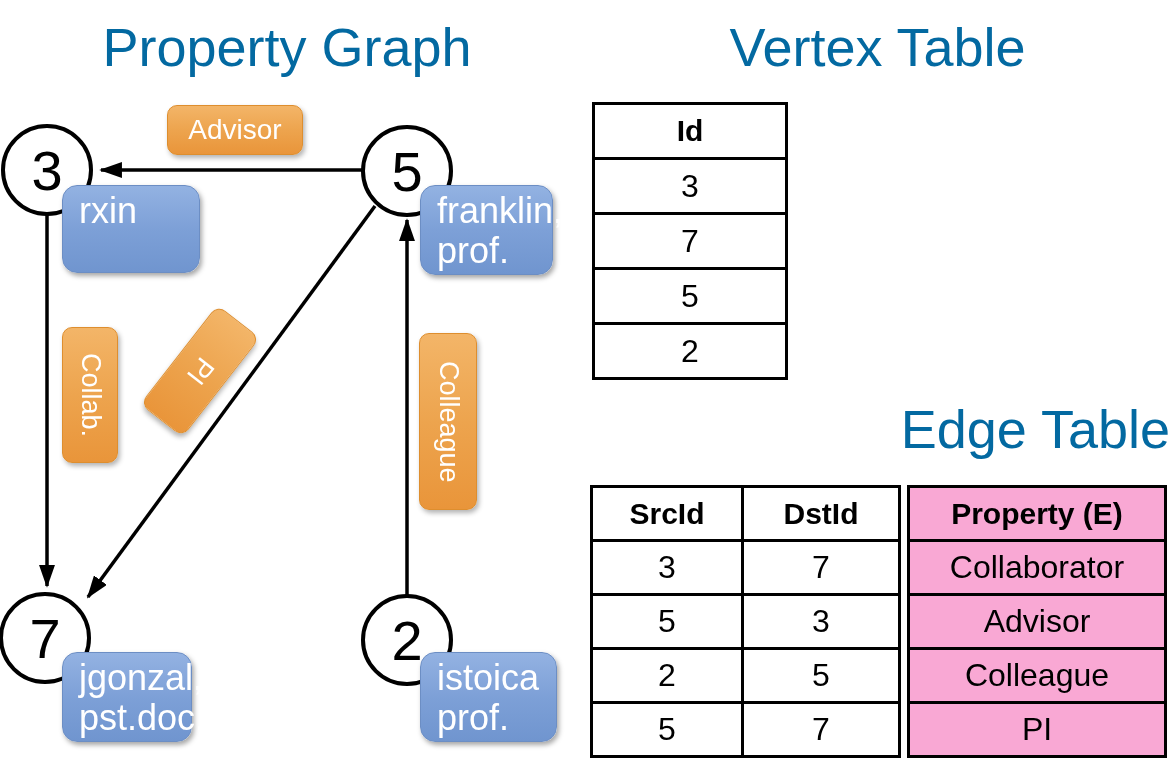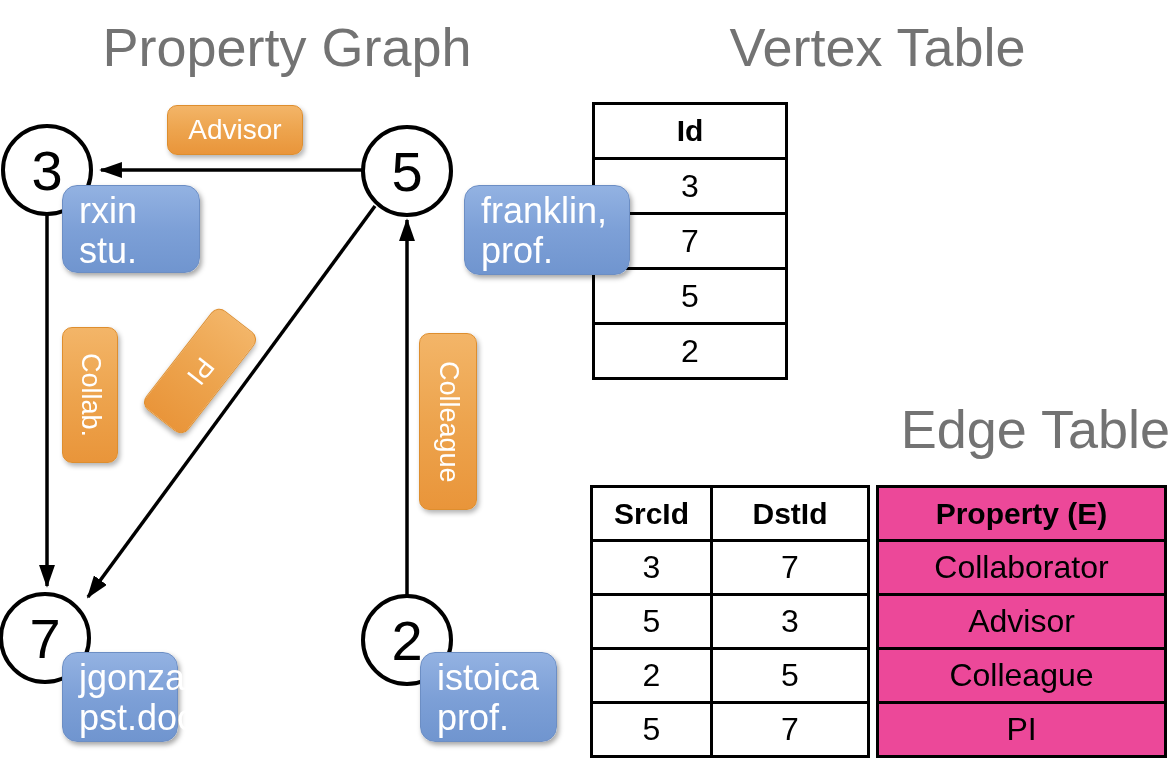--- a/index.html
+++ b/index.html
@@ -3,21 +3,21 @@
 <meta charset="utf-8">
 <style>
   html,body{margin:0;padding:0;background:#fff;}
   #stage{
     position:relative;width:1170px;height:760px;background:#fff;overflow:hidden;
     font-family:"Liberation Sans", sans-serif;color:#000;
   }
   
   .big-title{
     position:absolute;text-align:center;font-size:54px;font-weight:300;
-    letter-spacing:0px;color:#737373;white-space:nowrap;
+    letter-spacing:0px;color:#0369a1;white-space:nowrap;
   }
   
   .node{
     position:absolute;width:92px;height:92px;border:4px solid #000;border-radius:50%;
     background:#fff;display:flex;align-items:center;justify-content:center;
     font-size:56px;font-weight:300;box-sizing:border-box;z-index:1;
   }
   
   .vbox{
     position:absolute;border-radius:15px;color:#fff;
@@ -46,21 +46,21 @@
   .sub-tbl .cell{
     border-top:3px solid #000;text-align:center;font-size:32px;font-weight:300;
     overflow:hidden;white-space:nowrap;
   }
   .sub-tbl .cell:first-child{border-top:none;}
   .sub-tbl .head{font-weight:bold;font-size:30px;}
   .gap{width:6px;background:#fff;}
   .v-rows .cell{height:52px;line-height:52px;}
   .e-rows .cell{height:51px;line-height:51px;}
   .fill-blue{background:#D3DEEF;}
-  .fill-peach{background:#ec4899;}
+  .fill-peach{background:#f9a8d4;}
 </style>
 </head>
 <body>
 
 <div id="stage">
 
   <div class="big-title" style="left:0;top:16px;width:574px;">Property Graph</div>
 
   <svg id="graph-edges" width="585" height="760" viewBox="0 0 585 760">
     <defs>
@@ -74,27 +74,26 @@
     <line x1="407" y1="596" x2="407" y2="220" stroke="#000" stroke-width="3.5" marker-end="url(#arrow)"></line>
   </svg>
 
   <div class="node" style="left:1px;top:124px;">3</div>
   <div class="node" style="left:361px;top:125px;">5</div>
   <div class="node" style="left:-1px;top:592px;">7</div>
   <div class="node" style="left:361px;top:594px;">2</div>
 
   <div class="vbox" style="left:62px;top:185px;width:138px;height:88px;">
     <div>rxin</div>
-    <div>stu.</div>
   </div>
-  <div class="vbox" style="left:420px;top:185px;width:166px;height:90px;margin-left:44px;">
+  <div class="vbox" style="left:420px;top:185px;width:133px;height:90px;">
     <div>franklin,</div>
     <div>prof.</div>
   </div>
-  <div class="vbox" style="left:62px;top:652px;width:116px;height:90px;">
+  <div class="vbox" style="left:62px;top:652px;width:130px;height:90px;">
     <div>jgonzal,</div>
     <div>pst.doc.</div>
   </div>
   <div class="vbox" style="left:420px;top:652px;width:137px;height:90px;">
     <div>istoica</div>
     <div>prof.</div>
   </div>
 
   <div class="ebox" style="left:167px;top:105px;width:136px;height:50px;line-height:48px;">Advisor</div>
   <div class="ebox vert" style="left:62px;top:327px;width:56px;height:136px;">Collab.</div>
@@ -110,21 +109,21 @@
       <div class="cell">7</div>
       <div class="cell">5</div>
       <div class="cell">2</div>
     </div>
     <div class="gap"></div>
   </div>
 
   <div class="big-title" style="left:585px;top:398px;width:585px;text-align:right;">Edge Table</div>
 
   <div class="tbl-group" style="left:590px;top:485px;width:577px;">
-    <div class="sub-tbl e-rows" style="width:123px;">
+    <div class="sub-tbl e-rows" style="width:154px;">
       <div class="cell head">SrcId</div>
       <div class="cell">3</div>
       <div class="cell">5</div>
       <div class="cell">2</div>
       <div class="cell">5</div>
     </div>
     <div class="sub-tbl e-rows" style="width:157px;border-left:none;">
       <div class="cell head">DstId</div>
       <div class="cell">7</div>
       <div class="cell">3</div>

